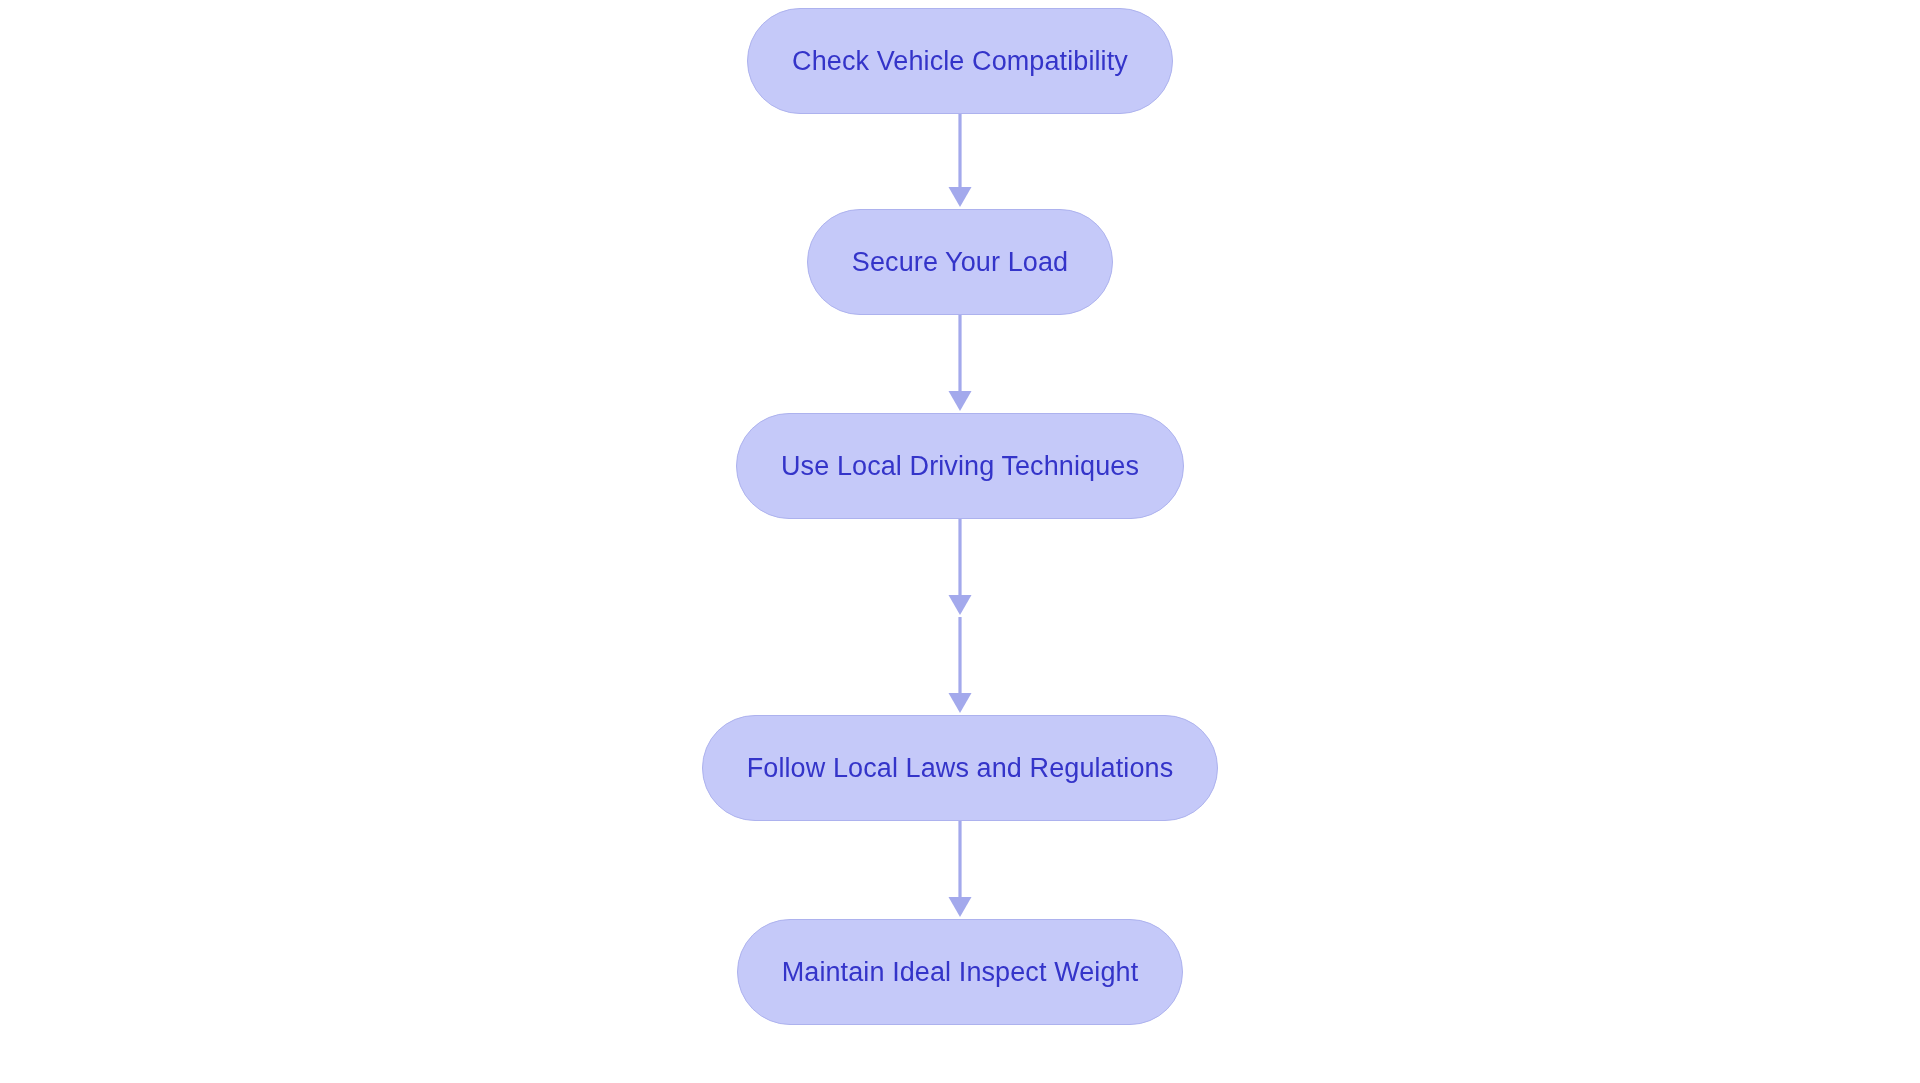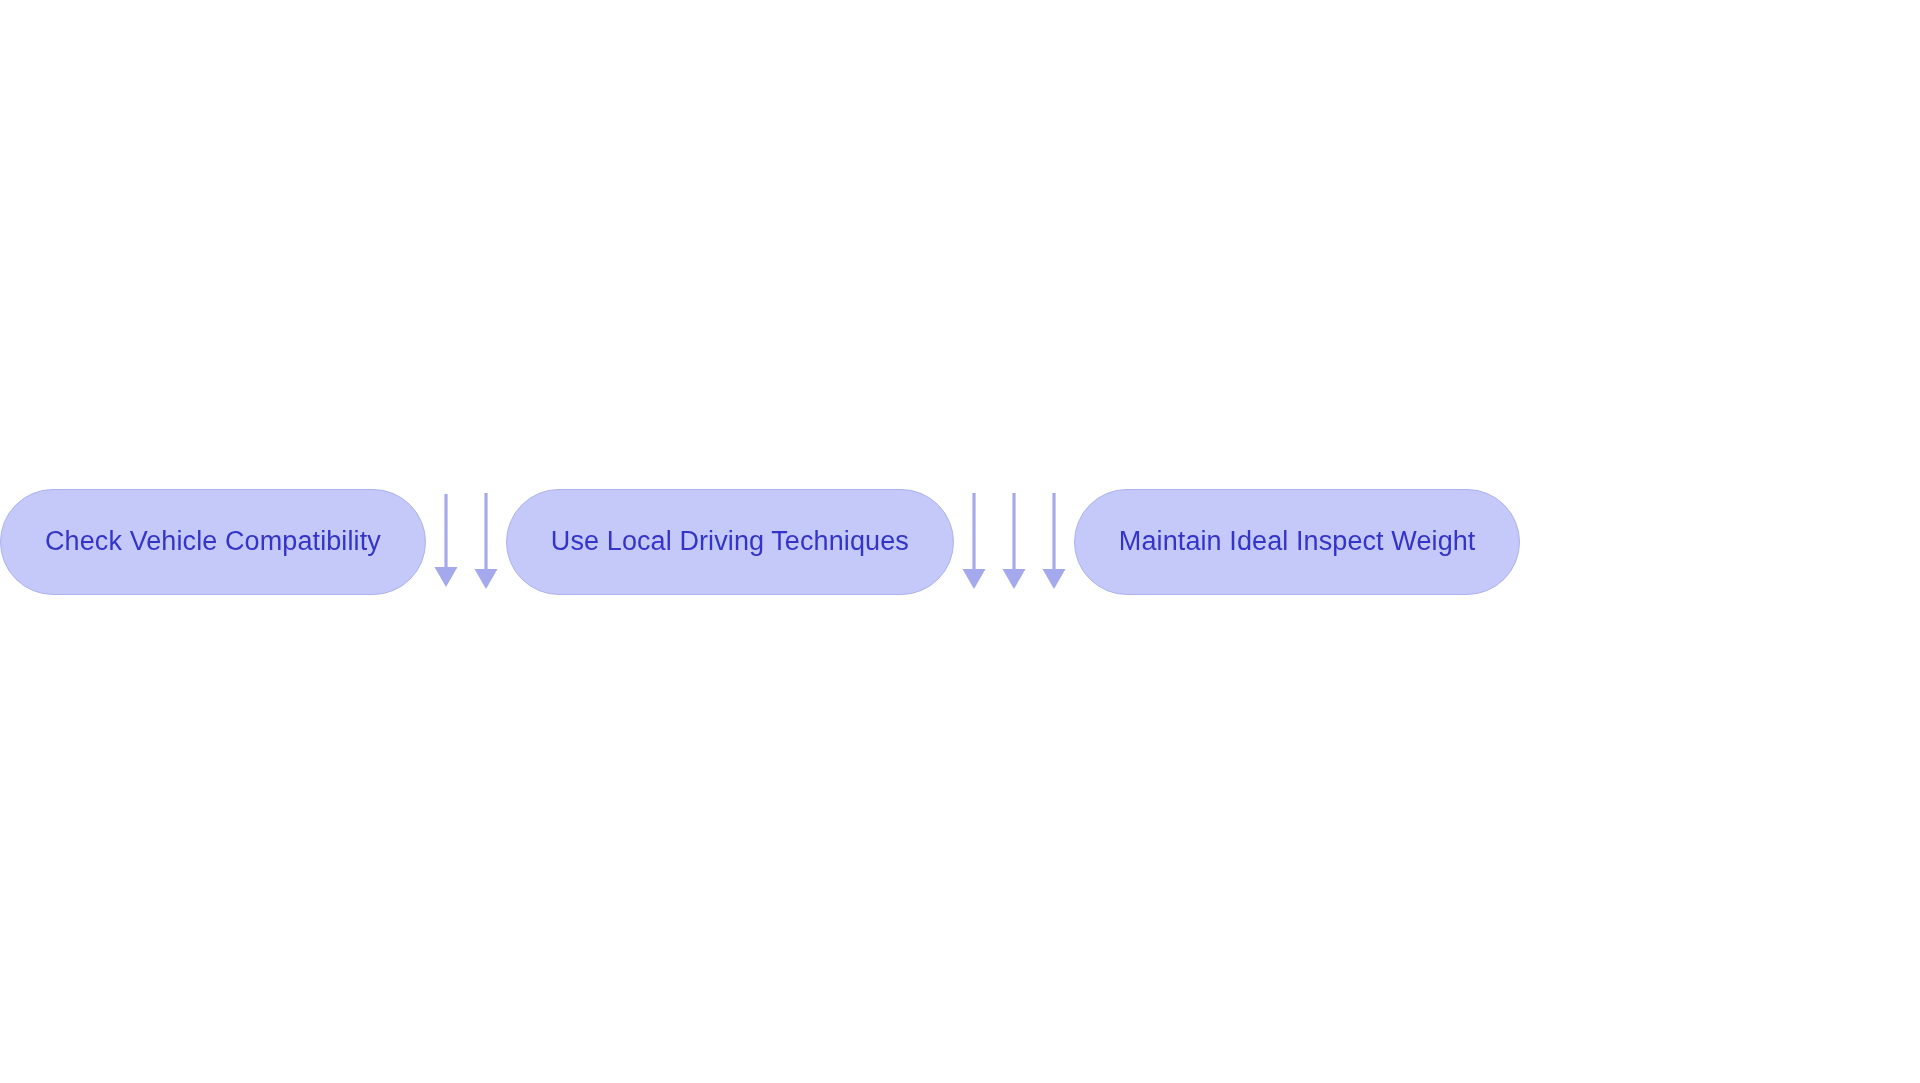--- a/index.html
+++ b/index.html
@@ -19,21 +19,21 @@
     height: 1083px;
     background: #ffffff;
   }
   .flow-column {
     position: absolute;
     left: 0;
     top: 0;
     width: 1920px;
     height: 1083px;
     display: flex;
-    flex-direction: row;
+    flex-direction: column;
     align-items: center;
   }
   .node {
     position: relative;
     box-sizing: border-box;
     display: flex;
     align-items: center;
     justify-content: center;
     background: #c5c9f9;
     border: 1.3px solid #adb2ee;
@@ -84,20 +84,23 @@
       <span class="node-label">Check Vehicle Compatibility</span>
     </div>
 
     <div class="connector" style="height:95px">
       <svg width="40" height="95" viewBox="0 0 40 95">
         <path class="connector-line" d="M20 0 L20 74"></path>
         <path class="connector-head" d="M8.5 73 L31.5 73 L20 93 Z"></path>
       </svg>
     </div>
 
+    <div class="node">
+      <span class="node-label">Secure Your Load</span>
+    </div>
 
     <div class="connector" style="height:98px">
       <svg width="40" height="98" viewBox="0 0 40 98">
         <path class="connector-line" d="M20 0 L20 77"></path>
         <path class="connector-head" d="M8.5 76 L31.5 76 L20 96 Z"></path>
       </svg>
     </div>
 
     <div class="node">
       <span class="node-label">Use Local Driving Techniques</span>
@@ -111,20 +114,23 @@
     </div>
 
 
     <div class="connector" style="height:98px">
       <svg width="40" height="98" viewBox="0 0 40 98">
         <path class="connector-line" d="M20 0 L20 77"></path>
         <path class="connector-head" d="M8.5 76 L31.5 76 L20 96 Z"></path>
       </svg>
     </div>
 
+    <div class="node">
+      <span class="node-label">Follow Local Laws and Regulations</span>
+    </div>
 
     <div class="connector" style="height:98px">
       <svg width="40" height="98" viewBox="0 0 40 98">
         <path class="connector-line" d="M20 0 L20 77"></path>
         <path class="connector-head" d="M8.5 76 L31.5 76 L20 96 Z"></path>
       </svg>
     </div>
 
     <div class="node">
       <span class="node-label">Maintain Ideal Inspect Weight</span>

